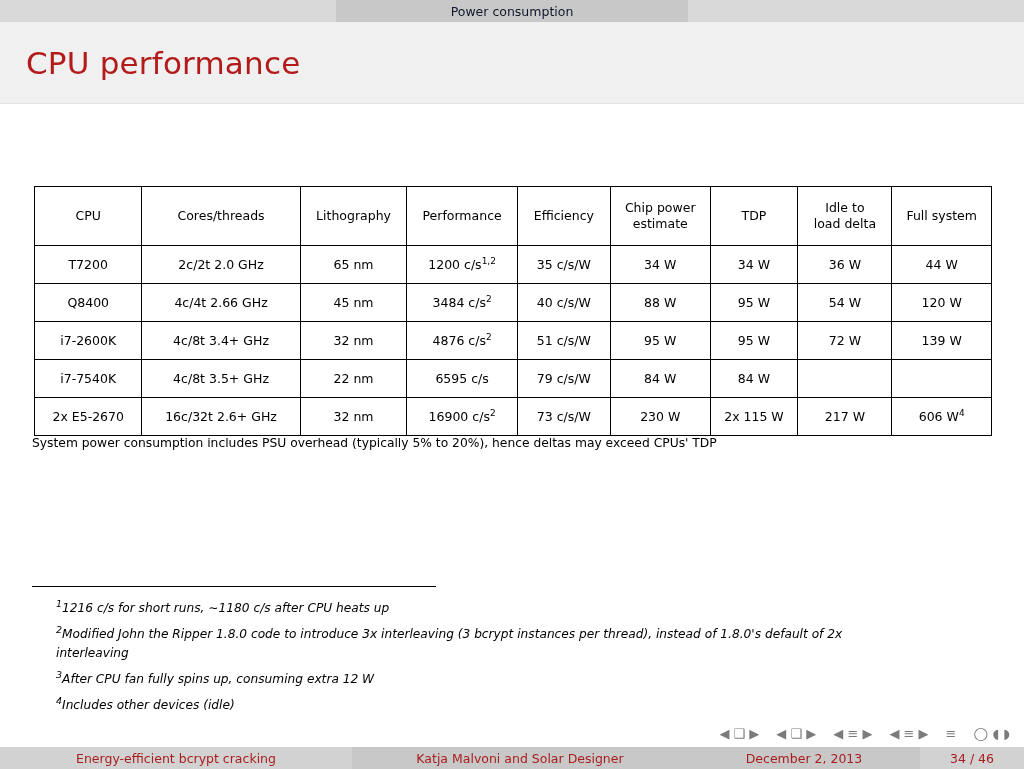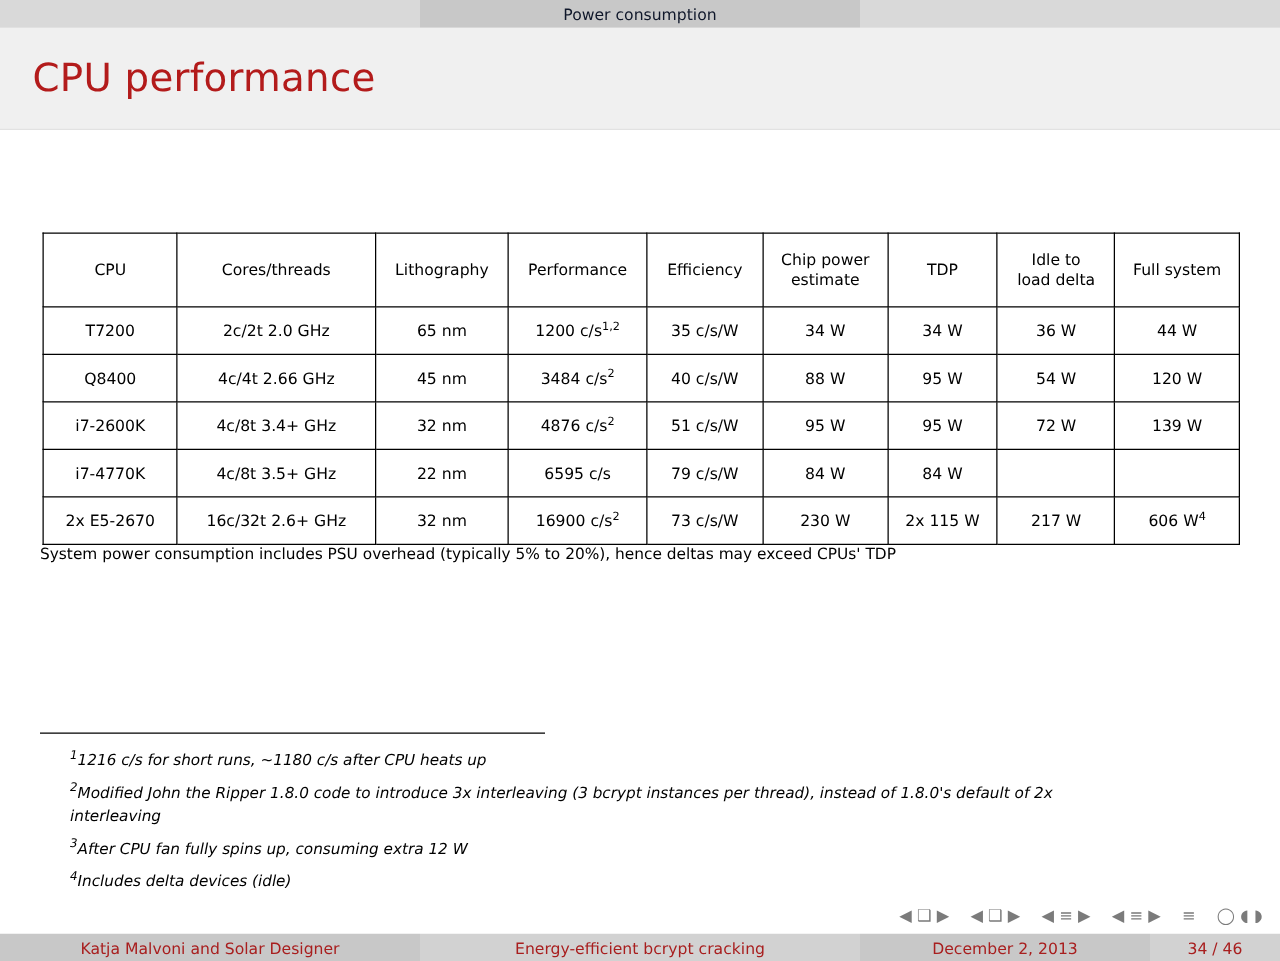--- a/index.html
+++ b/index.html
@@ -217,21 +217,21 @@
         <td>4c/8t 3.4+ GHz</td>
         <td>32 nm</td>
         <td><span>4876 c/s</span><sup>2</sup></td>
         <td>51 c/s/W</td>
         <td>95 W</td>
         <td>95 W</td>
         <td><span>72 W</span><sup></sup></td>
         <td><span>139 W</span><sup></sup></td>
       </tr>
       <tr>
-        <td>i7-4770K</td>
+        <td>i7-7540K</td>
         <td>4c/8t 3.5+ GHz</td>
         <td>22 nm</td>
         <td><span>6595 c/s</span><sup></sup></td>
         <td>79 c/s/W</td>
         <td>84 W</td>
         <td>84 W</td>
         <td><span></span><sup></sup></td>
         <td><span></span><sup></sup></td>
       </tr>
       <tr>
@@ -249,30 +249,30 @@
   </table>
 
   <div class="note">System power consumption includes PSU overhead (typically 5% to 20%), hence deltas may exceed CPUs' TDP</div>
 </div>
 
 <div class="footnotes">
   <div class="fn-rule"></div>
   <p class="fn"><sup>1</sup><span>1216 c/s for short runs, ∼1180 c/s after CPU heats up</span></p>
   <p class="fn"><sup>2</sup><span>Modified John the Ripper 1.8.0 code to introduce 3x interleaving (3 bcrypt instances per thread), instead of 1.8.0's default of 2x interleaving</span></p>
   <p class="fn"><sup>3</sup><span>After CPU fan fully spins up, consuming extra 12 W</span></p>
-  <p class="fn"><sup>4</sup><span>Includes delta devices (idle)</span></p>
+  <p class="fn"><sup>4</sup><span>Includes other devices (idle)</span></p>
 </div>
 
 <div class="navrow">
   <span class="grp">◀ ❑ ▶</span>
   <span class="grp">◀ ❑ ▶</span>
   <span class="grp">◀ ≡ ▶</span>
   <span class="grp">◀ ≡ ▶</span>
   <span class="grp">≡</span>
   <span class="grp">◯ ◖ ◗</span>
 </div>
 
 <div class="bottombar">
+  <div class="bb-seg bb-2">Energy-efficient bcrypt cracking</div>
   <div class="bb-seg bb-1">Katja Malvoni and Solar Designer</div>
-  <div class="bb-seg bb-2">Energy-efficient bcrypt cracking</div>
   <div class="bb-seg bb-3">December 2, 2013</div>
   <div class="bb-seg bb-4">34 / 46</div>
 </div>
 
 </body></html>

